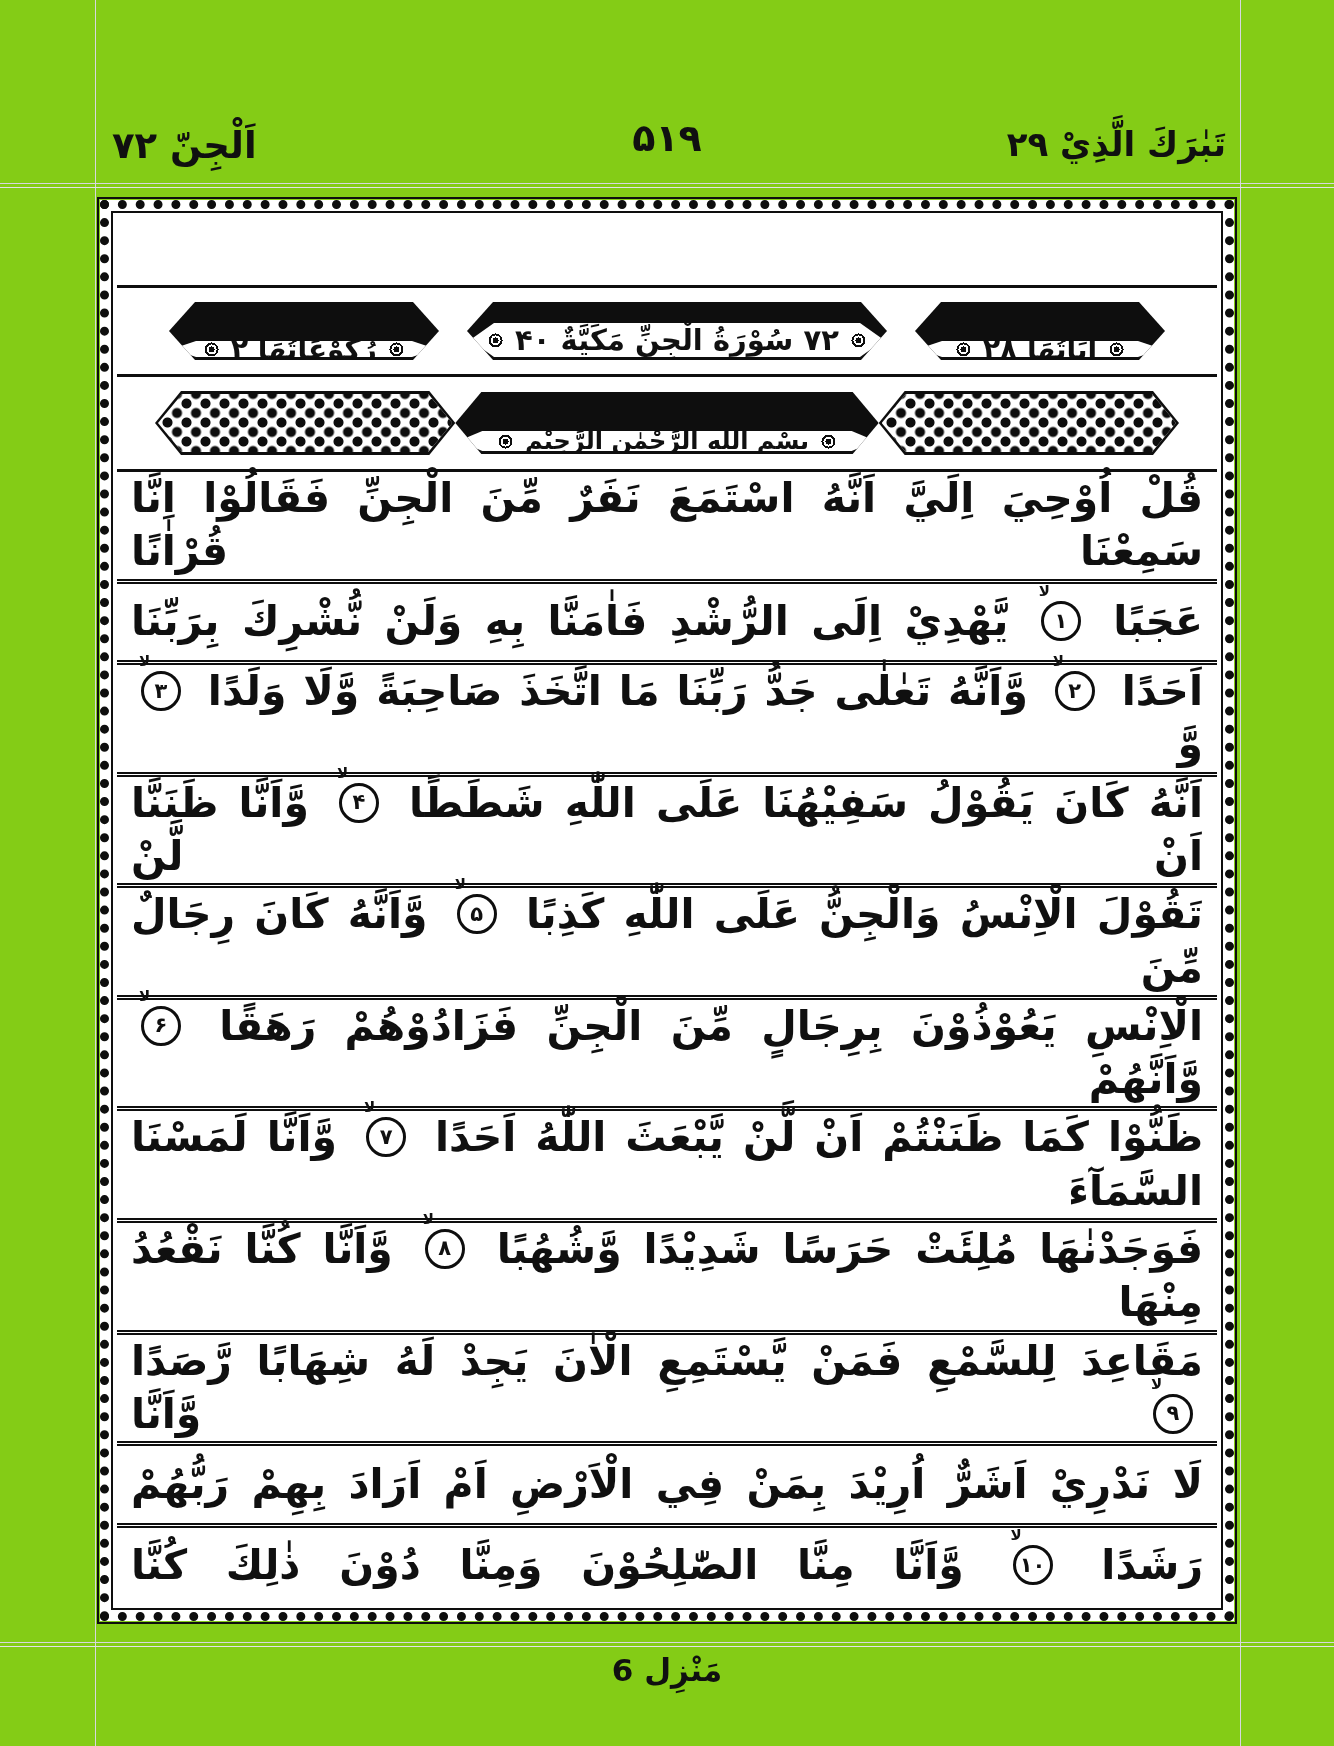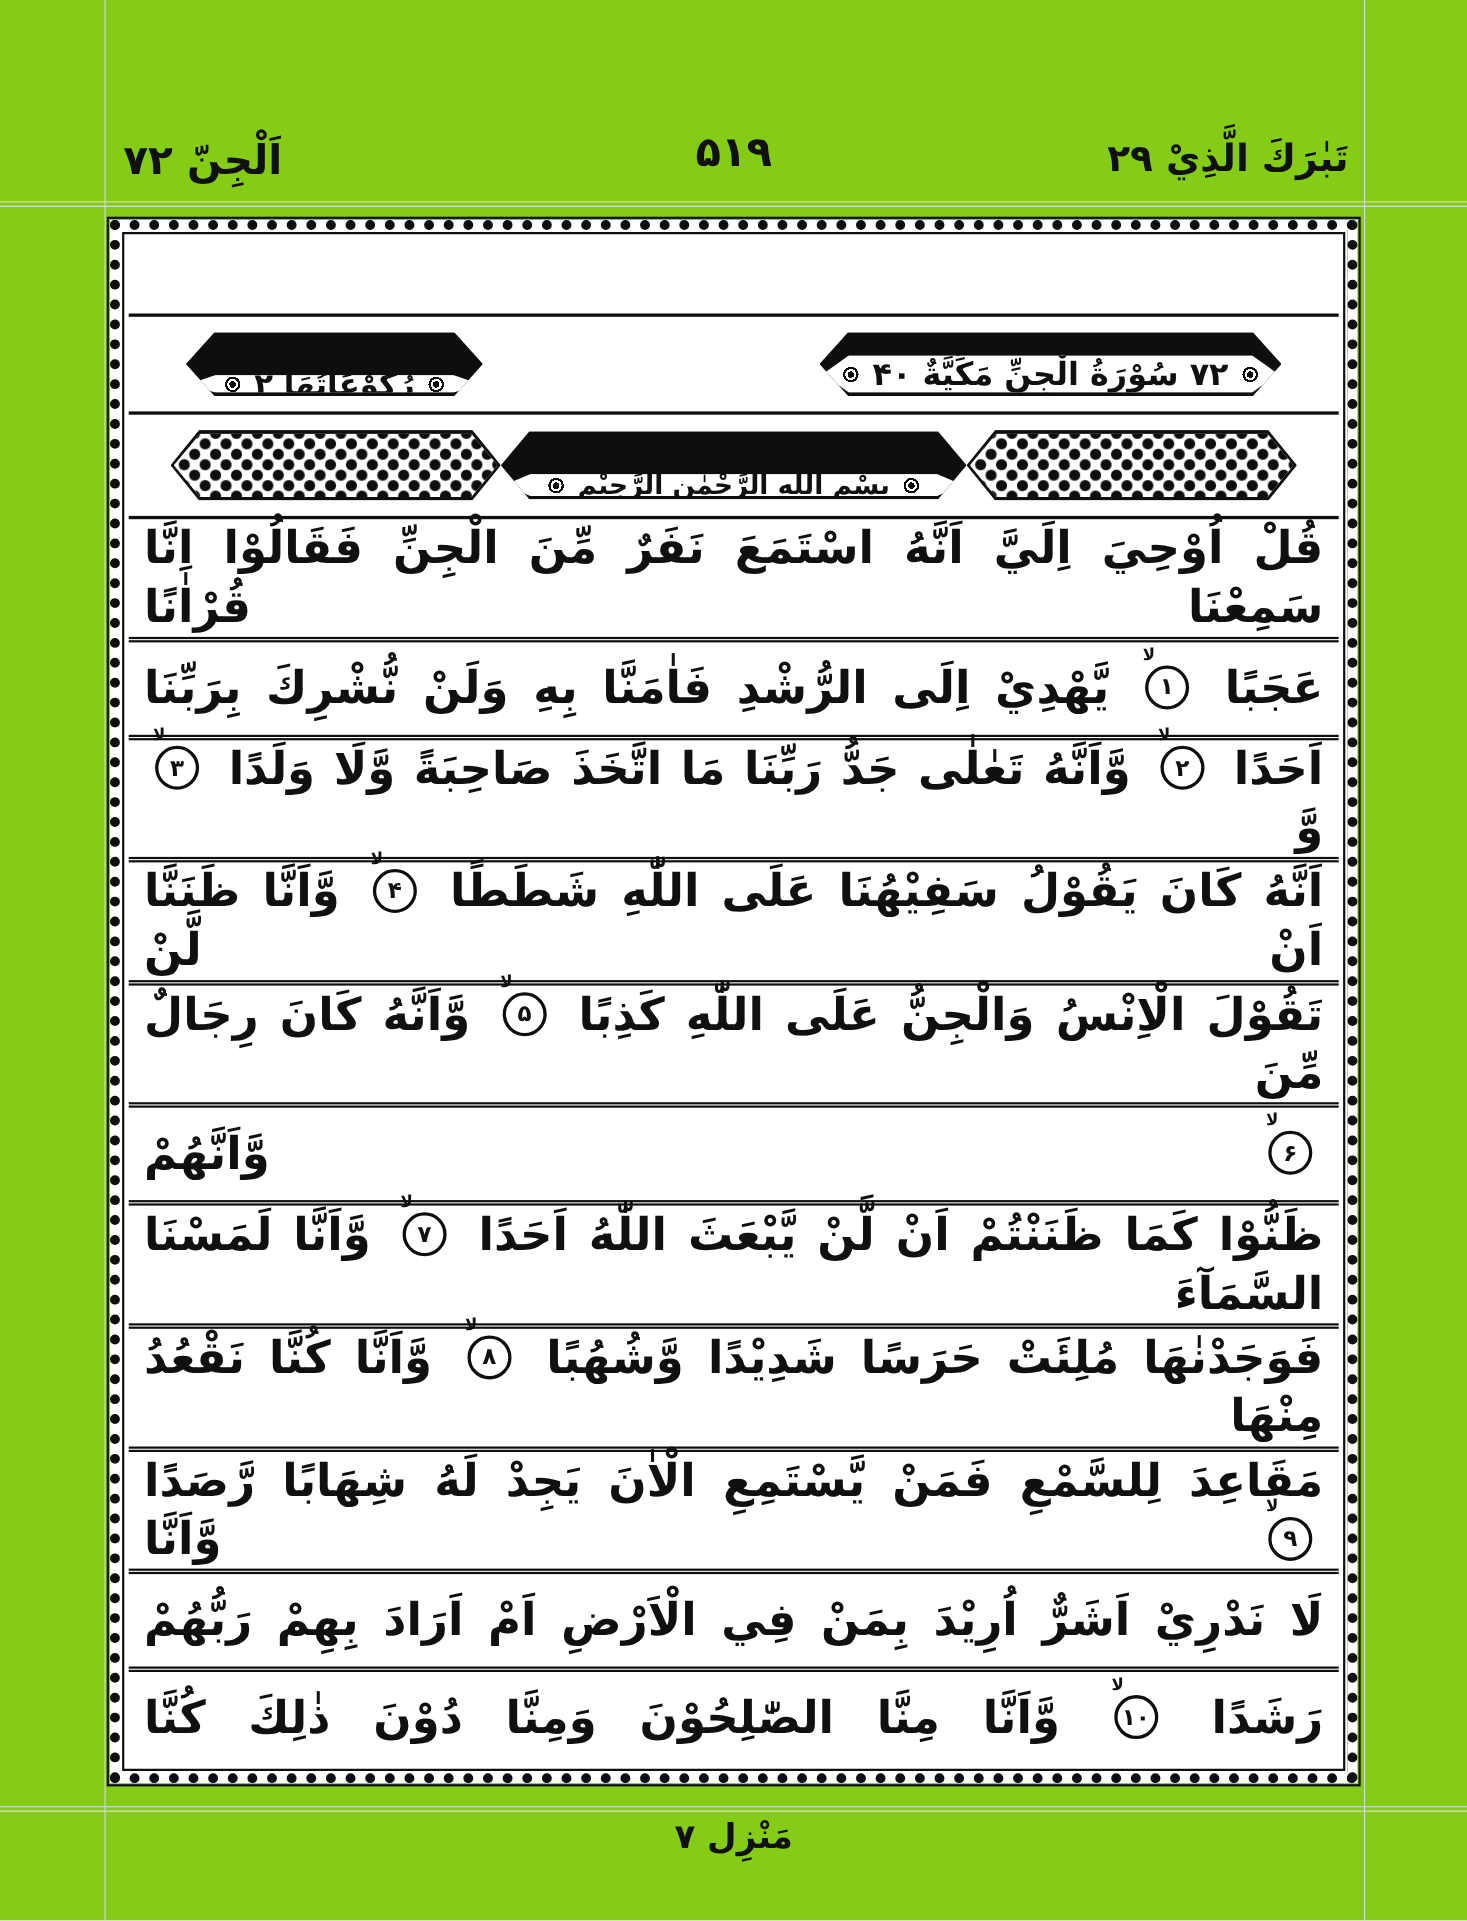--- a/index.html
+++ b/index.html
@@ -118,20 +118,23 @@
   <div class="page-header">
     <span class="hdr hdr-left">اَلْجِنّ ۷۲</span>
     <span class="hdr hdr-center">۵۱۹</span>
     <span class="hdr hdr-right">تَبٰرَكَ الَّذِيْ ۲۹</span>
   </div>
 
   <div class="frame">
     <div class="top-spacer"></div>
 
     <div class="surah-band">
+      <div class="cartouche cart-ayat">
+        <div class="cart-inner">اٰيَاتُهَا ۲۸</div>
+      </div>
       <div class="cartouche cart-title">
         <div class="cart-inner">۷۲ سُوْرَةُ الْجِنِّ مَكِّيَّةٌ ۴۰</div>
       </div>
       <div class="cartouche cart-ruku">
         <div class="cart-inner">رُكُوْعَاتُهَا ۲</div>
       </div>
     </div>
 
     <div class="bismillah-band">
       <div class="ornament-block">
@@ -170,21 +173,21 @@
               <span class="circle">۴</span>
             </span> <span class="words">وَّاَنَّا ظَنَنَّا اَنْ لَّنْ</span> </div>
         </div>
         <div class="text-line">
           <div class="line-inner"><span class="words">تَقُوْلَ الْاِنْسُ وَالْجِنُّ عَلَى اللّٰهِ كَذِبًا</span> <span class="aya">
               <span class="waqf">لا</span>
               <span class="circle">۵</span>
             </span> <span class="words">وَّاَنَّهُ كَانَ رِجَالٌ مِّنَ</span> </div>
         </div>
         <div class="text-line">
-          <div class="line-inner"> <span class="aya">
+          <div class="line-inner"><span class="words">الْاِنْسِ يَعُوْذُوْنَ بِرِجَالٍ مِّنَ الْجِنِّ فَزَادُوْهُمْ رَهَقًا</span> <span class="aya">
               <span class="waqf">لا</span>
               <span class="circle">۶</span>
             </span> <span class="words">وَّاَنَّهُمْ</span> </div>
         </div>
         <div class="text-line">
           <div class="line-inner"><span class="words">ظَنُّوْا كَمَا ظَنَنْتُمْ اَنْ لَّنْ يَّبْعَثَ اللّٰهُ اَحَدًا</span> <span class="aya">
               <span class="waqf">لا</span>
               <span class="circle">۷</span>
             </span> <span class="words">وَّاَنَّا لَمَسْنَا السَّمَآءَ</span> </div>
         </div>
@@ -205,15 +208,15 @@
         </div>
         <div class="text-line">
           <div class="line-inner"><span class="words">رَشَدًا</span> <span class="aya">
               <span class="waqf">لا</span>
               <span class="circle">۱۰</span>
             </span> <span class="words">وَّاَنَّا مِنَّا الصّٰلِحُوْنَ وَمِنَّا دُوْنَ ذٰلِكَ كُنَّا</span> </div>
         </div>
       </div>
   </div>
 
-  <div class="manzil">مَنْزِل ۷</div>
+  <div class="manzil">مَنْزِل 6</div>
 
 </div>
 
 </body></html>

